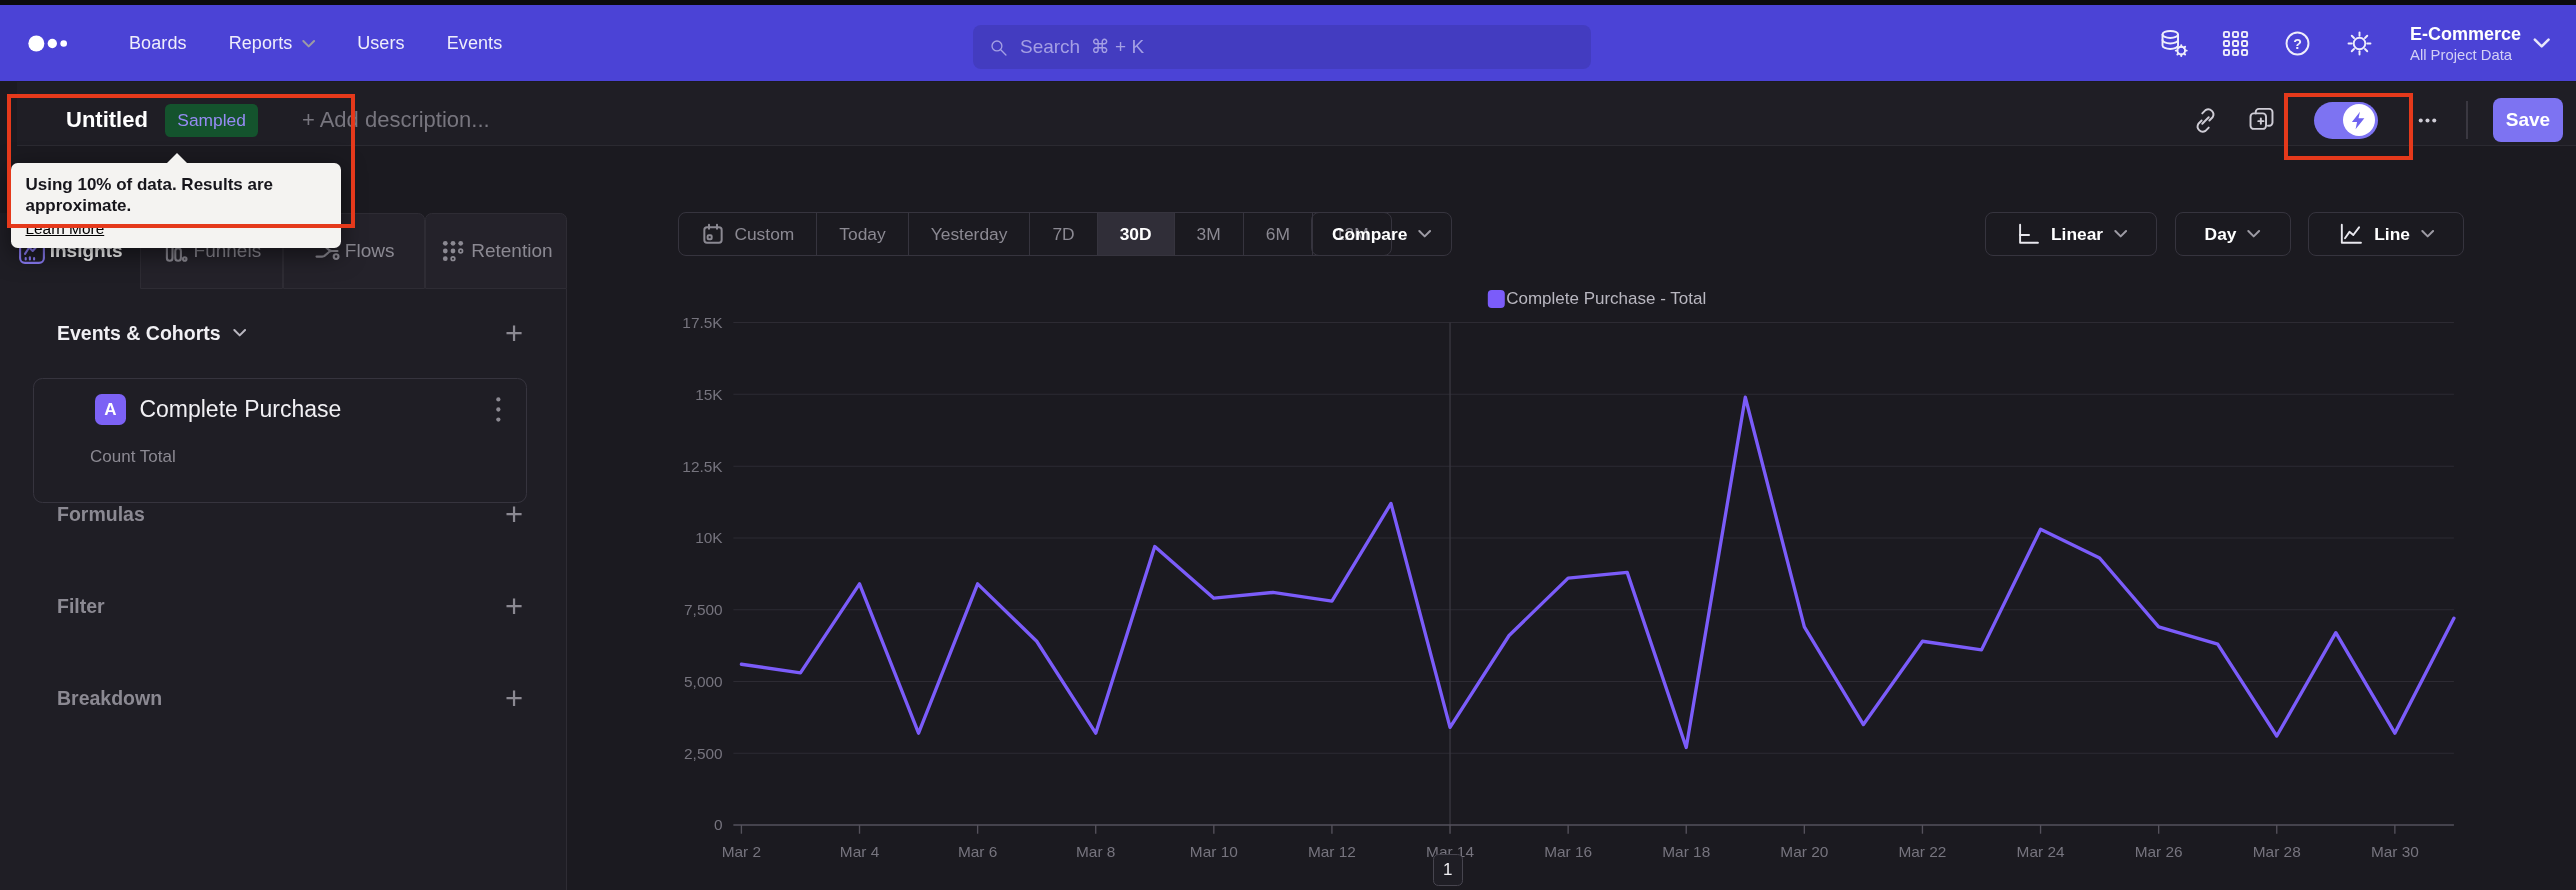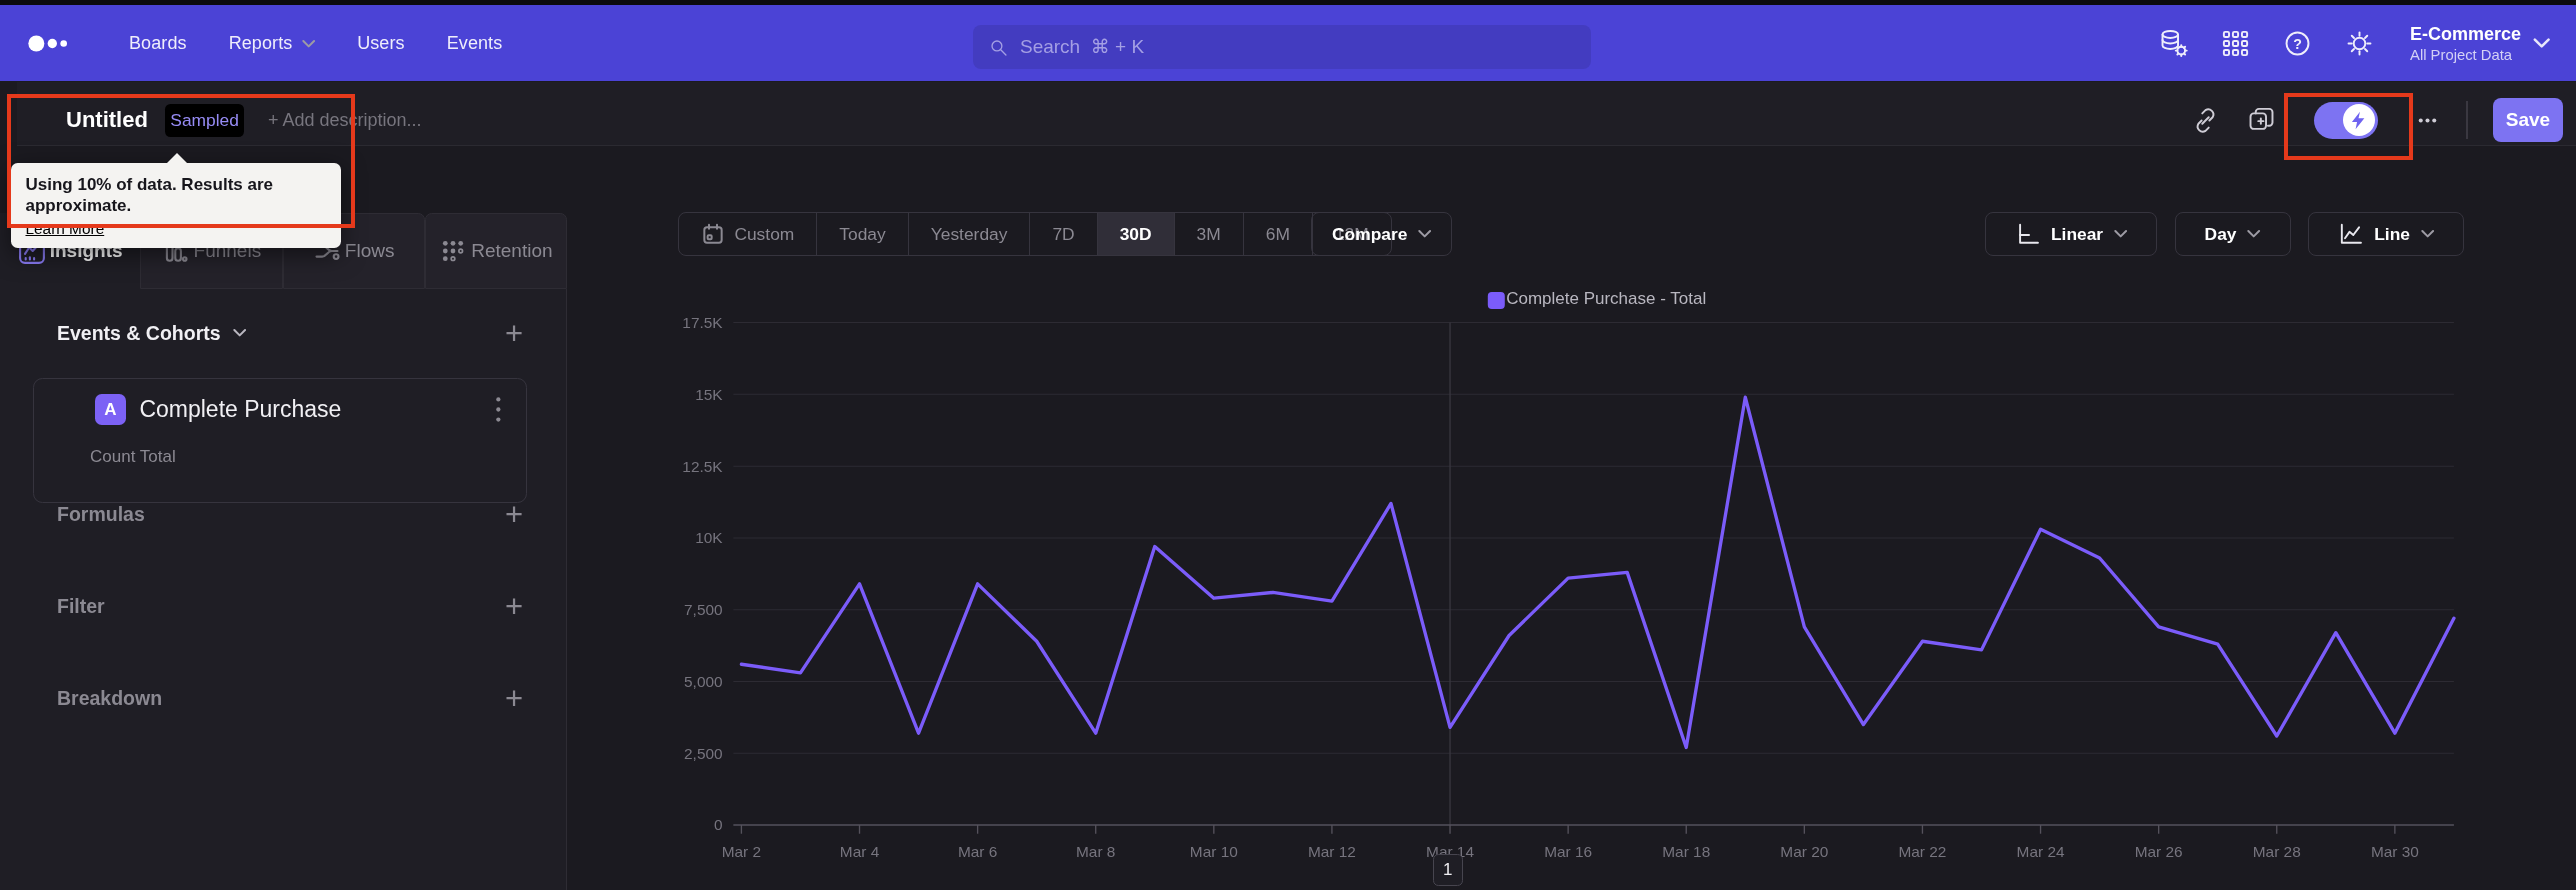--- a/index.html
+++ b/index.html
@@ -20,22 +20,22 @@
   #topnav .right { position:absolute; right:25.5px; top:0; height:76px; display:flex; align-items:center; gap:31px; }
   .nav-icon { width:31px; height:31px; color:#efeefb; cursor:pointer; }
   #project-block { display:flex; align-items:center; gap:12px; cursor:pointer; margin-left:4px; }
   #project-name { color:#ffffff; font-size:18px; font-weight:bold; text-align:left; }
   #project-scope { color:#d4d1f6; font-size:14.8px; margin-top:2.7px; }
 
   
   #toolbar { position:absolute; left:17px; top:82px; width:2576px; height:64px; background:#1f1e25; border-bottom:1.3px solid #2b2a31; }
   #toolbar .left { position:absolute; left:49px; top:0; height:76px; display:flex; align-items:center; }
   #report-title { color:#ffffff; font-size:22px; font-weight:bold; }
-  #sampled-badge { margin-left:17.4px; background:#000000; color:#968bf4; font-size:17.4px; padding:6px 5px; border-radius:5.4px; cursor:pointer; }
-  #add-description { margin-left:24px; color:#77757e; font-size:18px; cursor:pointer; }
+  #sampled-badge { margin-left:17.4px; background:#14532d; color:#968bf4; font-size:17.4px; padding:6px 12px; border-radius:5.4px; cursor:pointer; }
+  #add-description { margin-left:44px; color:#77757e; font-size:22px; cursor:pointer; }
   #toolbar .right { position:absolute; right:30px; top:0; height:76px; display:flex; align-items:center; gap:25.5px; }
   .tool-icon { width:31px; height:31px; color:#cfcdd6; cursor:pointer; }
   #sampling-toggle { width:64px; height:37px; background:#7d73f2; border-radius:19px; position:relative; cursor:pointer; margin:0 10.7px; }
   #sampling-toggle .knob { position:absolute; right:2.7px; top:2.7px; width:32px; height:32px; background:#ffffff; border-radius:50%; display:flex; align-items:center; justify-content:center; }
   #toolbar .divider { width:1.3px; height:38px; background:#3a3841; }
   #save-button { width:70px; height:44px; background:#7d73f2; border:none; border-radius:8px; color:#ffffff; font-size:19px; font-weight:bold; cursor:pointer; font-family:inherit; }
 
   
   #sampling-tooltip { position:absolute; left:10.7px; top:163px; width:330px; background:#f4f3f1; border-radius:6.7px; padding:10.7px 14.8px 9.4px 14.8px; box-shadow:0 6.7px 23px rgba(0,0,0,.5); z-index:40; }
   #sampling-tooltip:before { content:""; position:absolute; left:156px; top:-10px; width:0; height:0; border-left:10.7px solid transparent; border-right:10.7px solid transparent; border-bottom:10.7px solid #f4f3f1; }
@@ -78,21 +78,21 @@
   #range-group { position:absolute; left:111px; top:0; height:44px; display:flex; border:1.3px solid #36343e; border-radius:8px; overflow:hidden; }
   .range-btn { display:flex; align-items:center; gap:9.4px; padding:0 22px; font-size:17.4px; color:#8b8992; border-left:1.3px solid #36343e; cursor:pointer; white-space:nowrap; }
   .range-btn:first-child { border-left:none; }
   .range-btn.active { background:#302e38; color:#ffffff; font-weight:bold; }
   .cal-icon { width:24px; height:24px; }
   #compare-button { position:absolute; left:744px; top:0; height:44px; display:flex; align-items:center; gap:10.7px; padding:12px 20px; border:1.3px solid #36343e; border-radius:8px; color:#ffffff; font-size:17.4px; font-weight:bold; cursor:pointer; }
   #right-controls { position:absolute; right:112px; top:0; height:44px; display:flex; gap:17.4px; }
   .chart-opt-btn { height:44px; display:flex; align-items:center; gap:10.7px; padding:0 29px; border:1.3px solid #36343e; border-radius:8px; color:#ffffff; font-size:17.4px; font-weight:bold; cursor:pointer; }
   .opt-icon { width:25.5px; height:25.5px; color:#e9e8ee; }
   .chev { width:13.4px; height:9.4px; color:#9d9ba4; }
-  #legend { position:absolute; left:1030px; top:131px; transform:translateX(-50%); display:flex; align-items:flex-end; gap:1px; }
+  #legend { position:absolute; left:1030px; top:131px; transform:translateX(-50%); display:flex; align-items:center; gap:1px; }
   #legend-swatch { width:17.4px; height:17.4px; border-radius:4px; }
   #legend-label { color:#b9b7c0; font-size:17px; }
   #chart-svg { position:absolute; left:0; top:0; }
   #pagination { position:absolute; left:866px; top:696px; width:29.5px; height:32px; border:1.3px solid #47454f; border-radius:5.4px; background:#1f1e25; color:#efeef2; font-size:17px; display:flex; align-items:center; justify-content:center; cursor:pointer; }
 
   svg { display:block; }
   .stroke-icon { fill:none; stroke:currentColor; stroke-width:3; stroke-linecap:round; stroke-linejoin:round; }
 </style>
 </head>
 <body>

